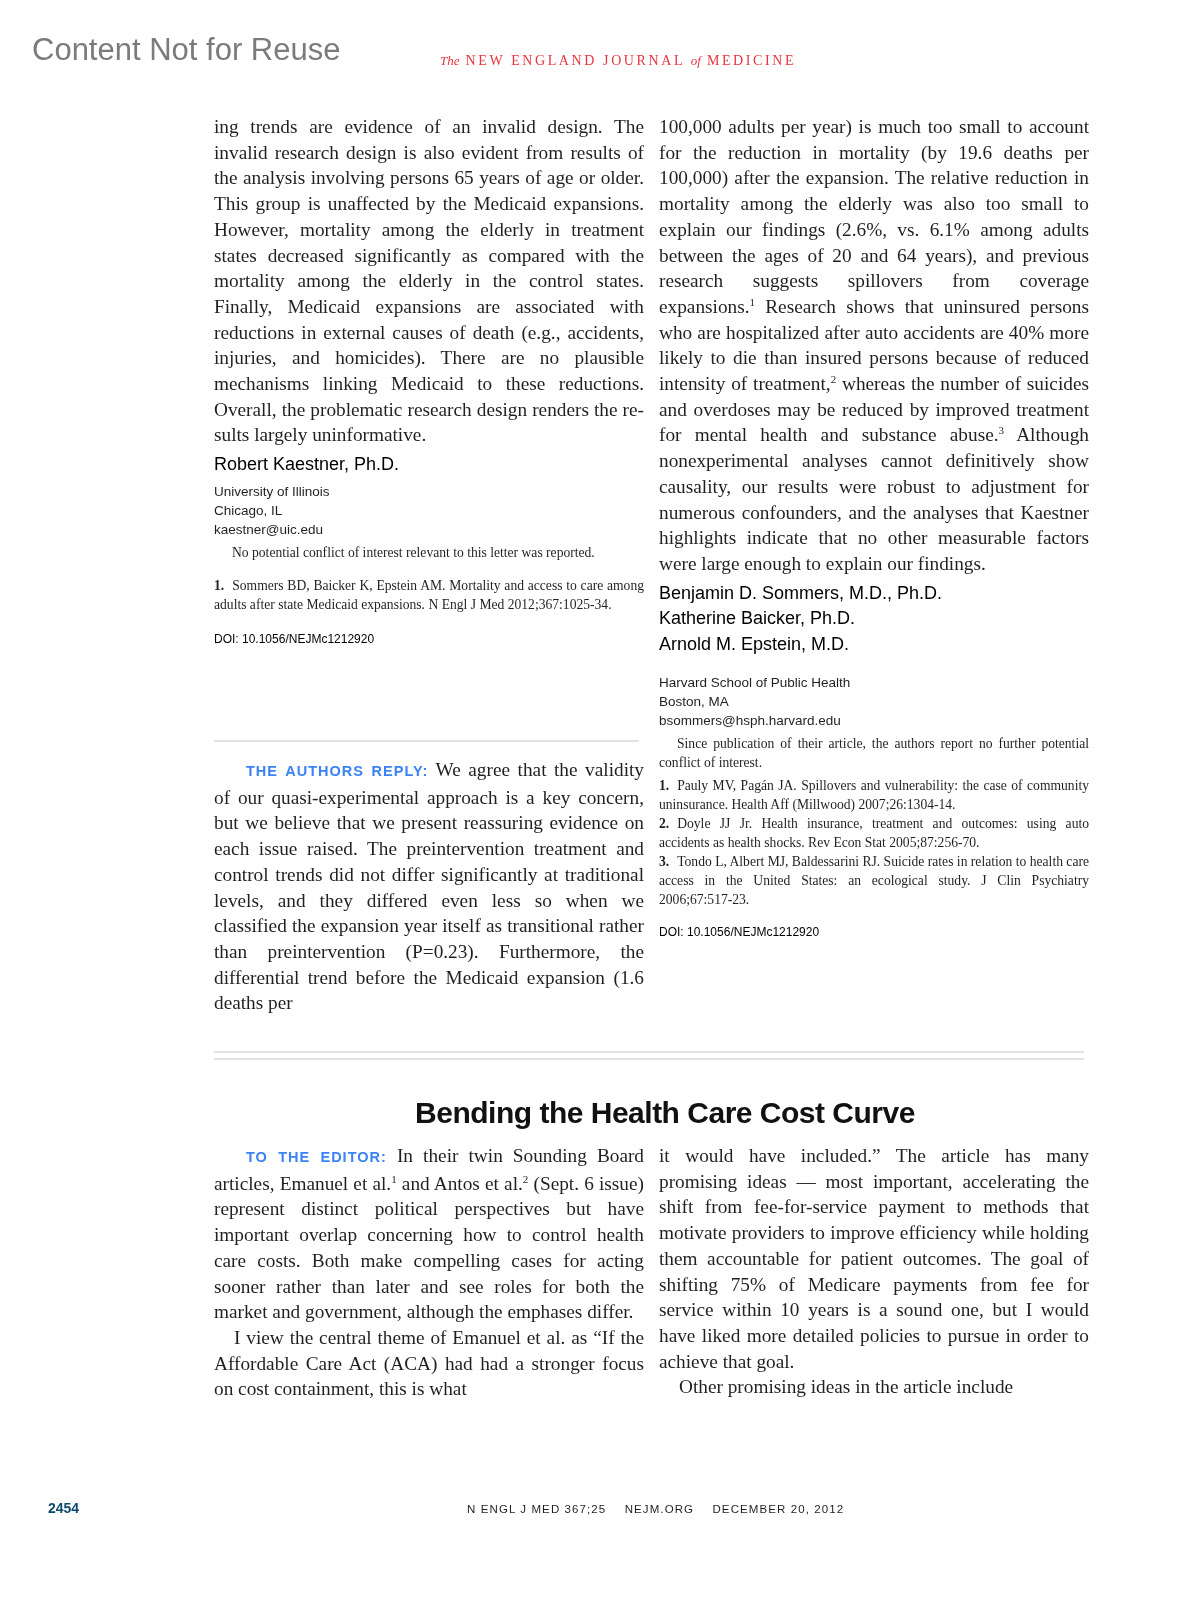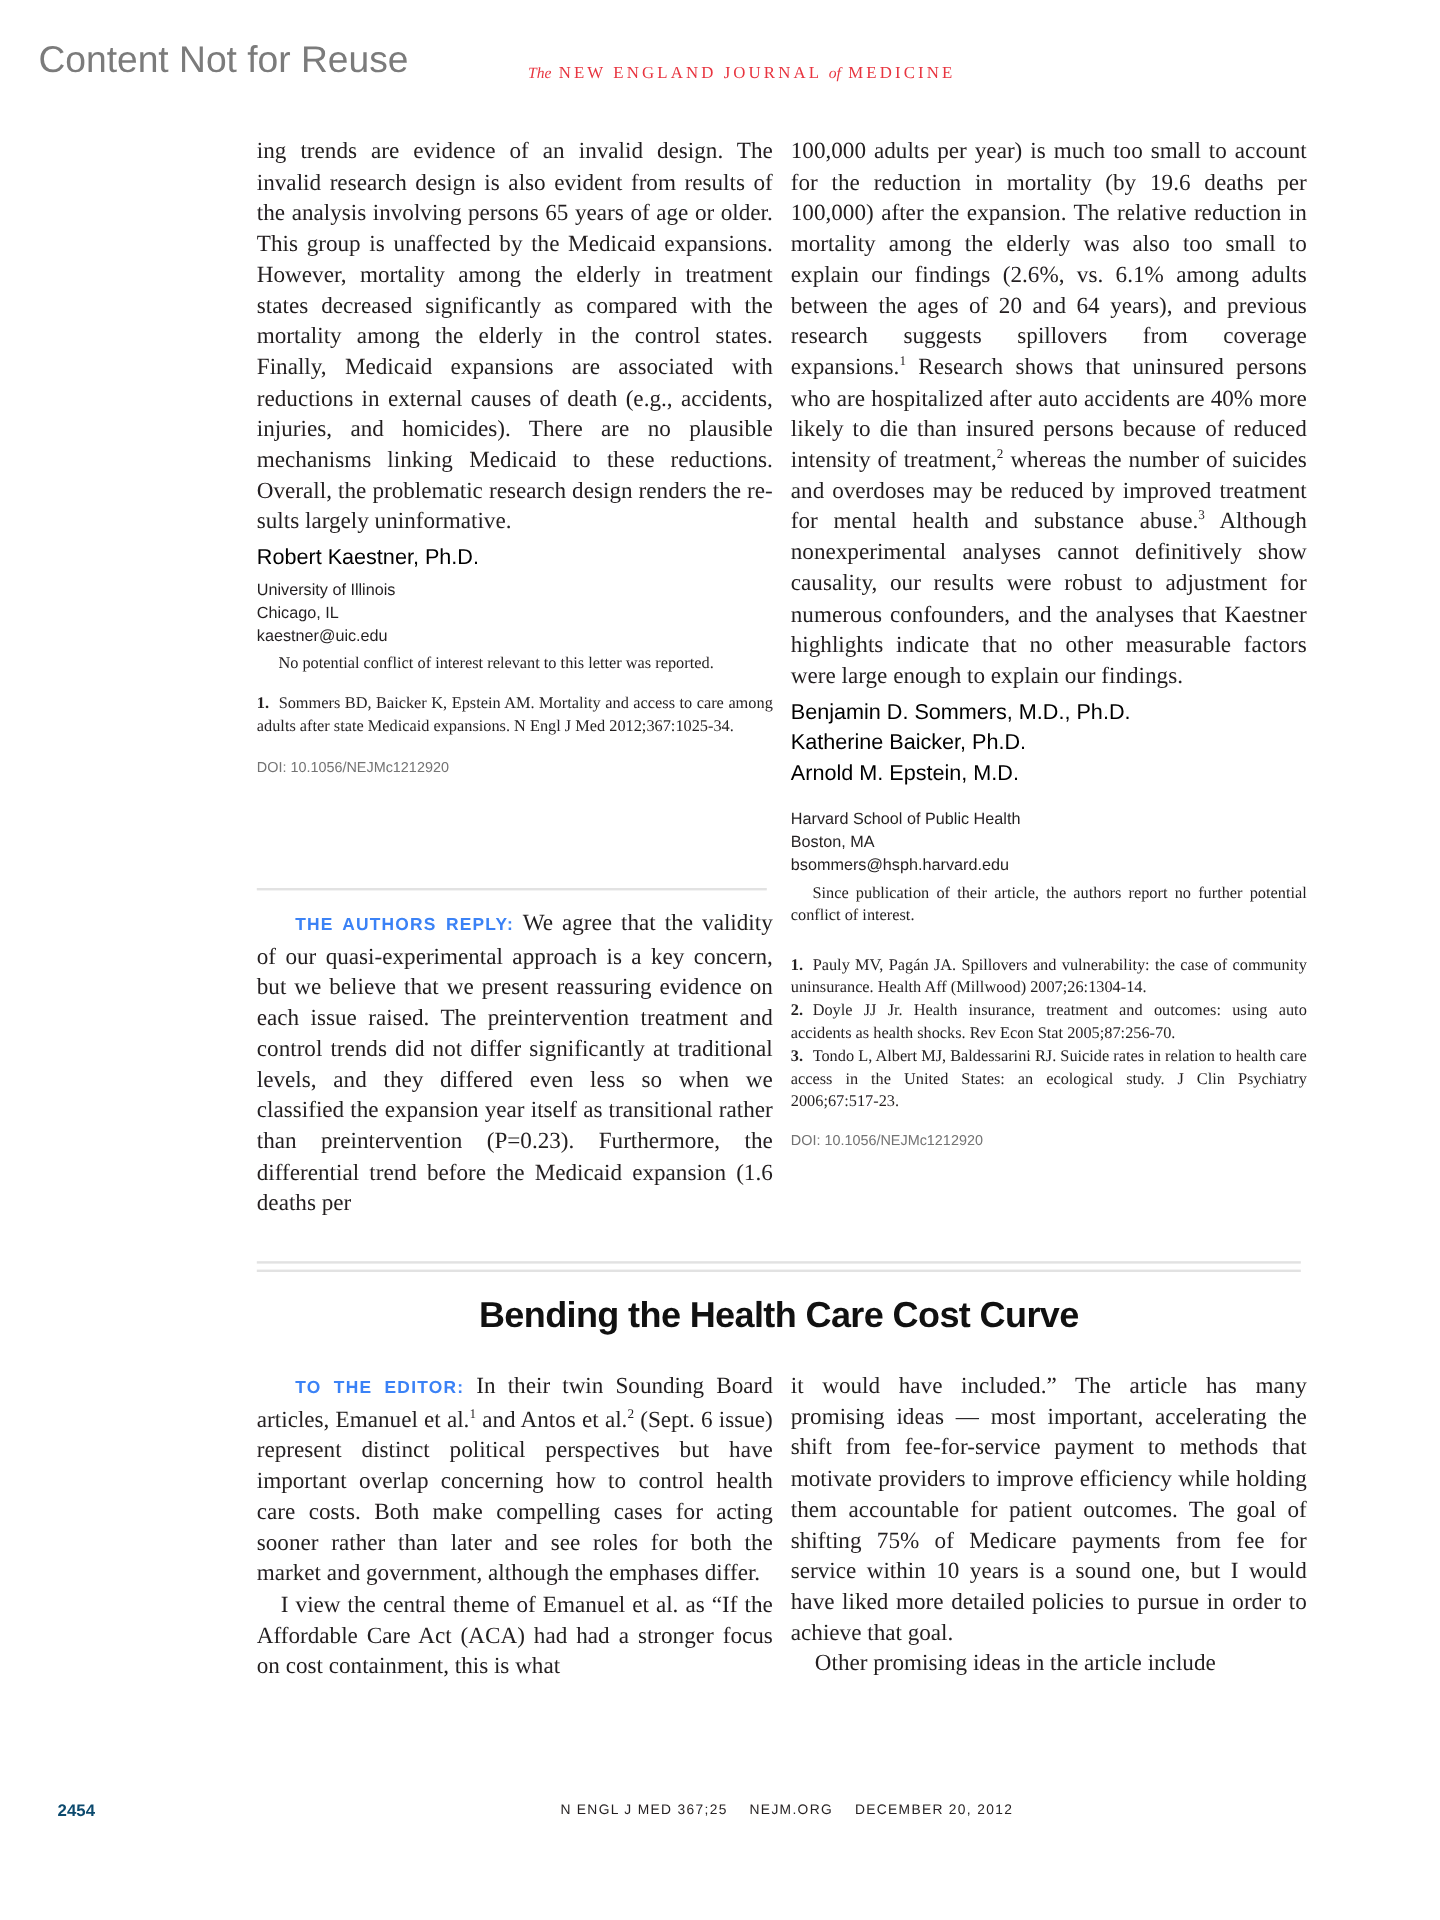--- a/index.html
+++ b/index.html
@@ -9,21 +9,21 @@
   .masthead i { font-style: italic; letter-spacing: 0; font-size: 13px; }
   .col { position: absolute; width: 430px; }
   .body-text { font-size: 19.3px; line-height: 25.7px; text-align: justify; hyphens: manual; margin: 0; }
   .body-text.indent { text-indent: 20px; }
   .author-name { font-family: "Liberation Sans", "DejaVu Sans", sans-serif; font-size: 18px; color: #000000; line-height: 25.5px; margin: 0; }
   .affil { font-family: "Liberation Sans", "DejaVu Sans", sans-serif; font-size: 13.5px; line-height: 19px; color: #231f20; margin: 0; }
   .conflict { font-size: 13.6px; line-height: 19px; text-align: justify; text-indent: 18px; margin: 0; }
   .refs { font-size: 13.6px; line-height: 19px; text-align: justify; margin: 0; padding: 0; list-style: none; }
   .refs li { margin: 0; }
   .refs .num { font-weight: bold; margin-right: 8px; }
-  .doi { font-family: "Liberation Sans", "DejaVu Sans", sans-serif; font-size: 12px; color: #737373; margin: 0; }
+  .doi { font-family: "Liberation Sans", "DejaVu Sans", sans-serif; font-size: 12px; color: #000000; margin: 0; }
   .rule { position: absolute; height: 2px; background: #e2e2e2; }
   .lead { font-family: "Liberation Sans", "DejaVu Sans", sans-serif; font-weight: bold; color: #3b82f6; font-size: 14.5px; letter-spacing: 1px; margin-left: 32px; }
   .title { position: absolute; left: 214px; width: 870px; top: 1080px; text-align: center; font-family: "Liberation Sans", "DejaVu Sans", sans-serif; font-weight: bold; font-size: 30px; color: #111; letter-spacing: -0.5px; }
   .footer-page { position: absolute; left: 48px; top: 1500px; font-family: "Liberation Sans", sans-serif; font-weight: bold; font-size: 14px; color: #0c4a6e; }
   .footer-cite { position: absolute; left: 467px; top: 1503px; font-family: "Liberation Sans", sans-serif; font-size: 11.5px; letter-spacing: 1.1px; color: #231f20; }
   .footer-cite span { margin-right: 14px; }
   sup { font-size: 11px; line-height: 0; }
 </style>
 </head>
 <body>
@@ -69,32 +69,32 @@
     <p class="author-name">Benjamin D. Sommers, M.D., Ph.D.</p>
     <p class="author-name">Katherine Baicker, Ph.D.</p>
     <p class="author-name">Arnold M. Epstein, M.D.</p>
   </div>
   <div style="margin-top:16px;">
     <p class="affil">Harvard School of Public Health</p>
     <p class="affil">Boston, MA</p>
     <p class="affil">bsommers@hsph.harvard.edu</p>
   </div>
   <p class="conflict" style="margin-top:4px;">Since publication of their article, the authors report no fur­ther potential conflict of interest.</p>
-  <ul class="refs" style="margin-top:22px;">
+  <ul class="refs" style="margin-top:4px;">
     <li><span class="num">1.</span><span>Pauly MV, Pagán JA. Spillovers and vulnerability: the case of community uninsurance. Health Aff (Millwood) 2007;26:1304-14.</span></li>
     <li><span class="num">2.</span><span>Doyle JJ Jr. Health insurance, treatment and outcomes: using auto accidents as health shocks. Rev Econ Stat 2005;87:256-70.</span></li>
     <li><span class="num">3.</span><span>Tondo L, Albert MJ, Baldessarini RJ. Suicide rates in relation to health care access in the United States: an ecological study. J Clin Psychiatry 2006;67:517-23.</span></li>
   </ul>
   <p class="doi" style="margin-top:16px;">DOI: 10.1056/NEJMc1212920</p>
 </div>
 
 <div class="rule" style="left:214px; top:1051px; width:870px;"></div>
 <div class="rule" style="left:214px; top:1058px; width:870px;"></div>
 
-<h1 class="title" style="margin:0;">Bending the Health Care Cost Curve</h1>
+<h1 class="title" style="margin:16px;">Bending the Health Care Cost Curve</h1>
 
 <div class="col" style="left:214px; top:1143px;">
   <p class="body-text">
     <span class="lead">TO THE EDITOR:</span>
     <span>In their twin Sounding Board articles, Emanuel et al.</span><sup>1</sup><span> and Antos et al.</span><sup>2</sup><span> (Sept. 6 issue) represent distinct political perspectives but have important overlap concerning how to con­trol health care costs. Both make compelling cases for acting sooner rather than later and see roles for both the market and government, al­though the emphases differ.</span>
   </p>
   <p class="body-text indent">I view the central theme of Emanuel et al. as “If the Affordable Care Act (ACA) had had a stronger focus on cost containment, this is what</p>
 </div>
 
 <div class="col" style="left:659px; top:1143px;">

